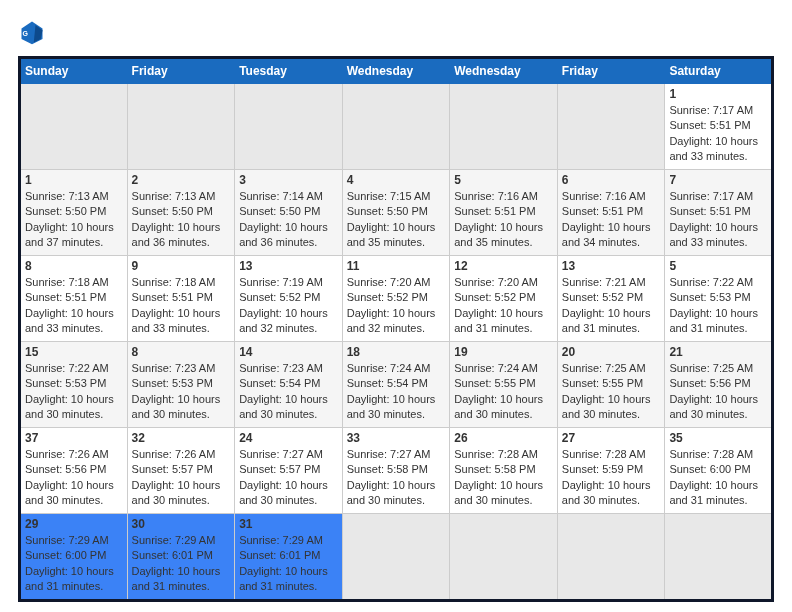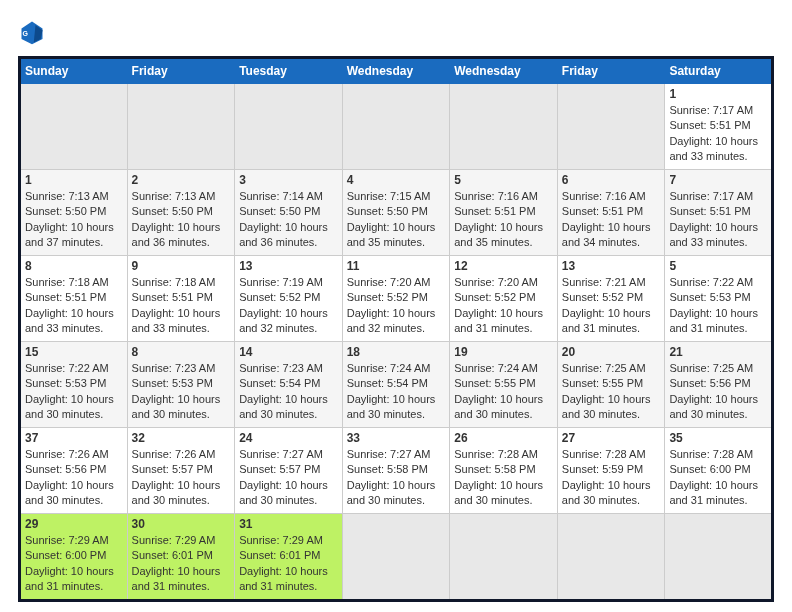--- a/index.html
+++ b/index.html
@@ -74,21 +74,21 @@
       padding: 3px 4px;
       font-size: 9.5px;
       color: #333;
       height: 82px;
       background: #fff;
     }
     .calendar tr:nth-child(even) td {
       background-color: #f5f5f5;
     }
     .calendar tr.last-row td {
-      background-color: #bef264;
+      background-color: #3b82f6;
     }
     .day-num {
       font-size: 12px;
       font-weight: bold;
       display: block;
       margin-bottom: 2px;
     }
     .cell-text {
       font-size: 11px;
       line-height: 1.4;

